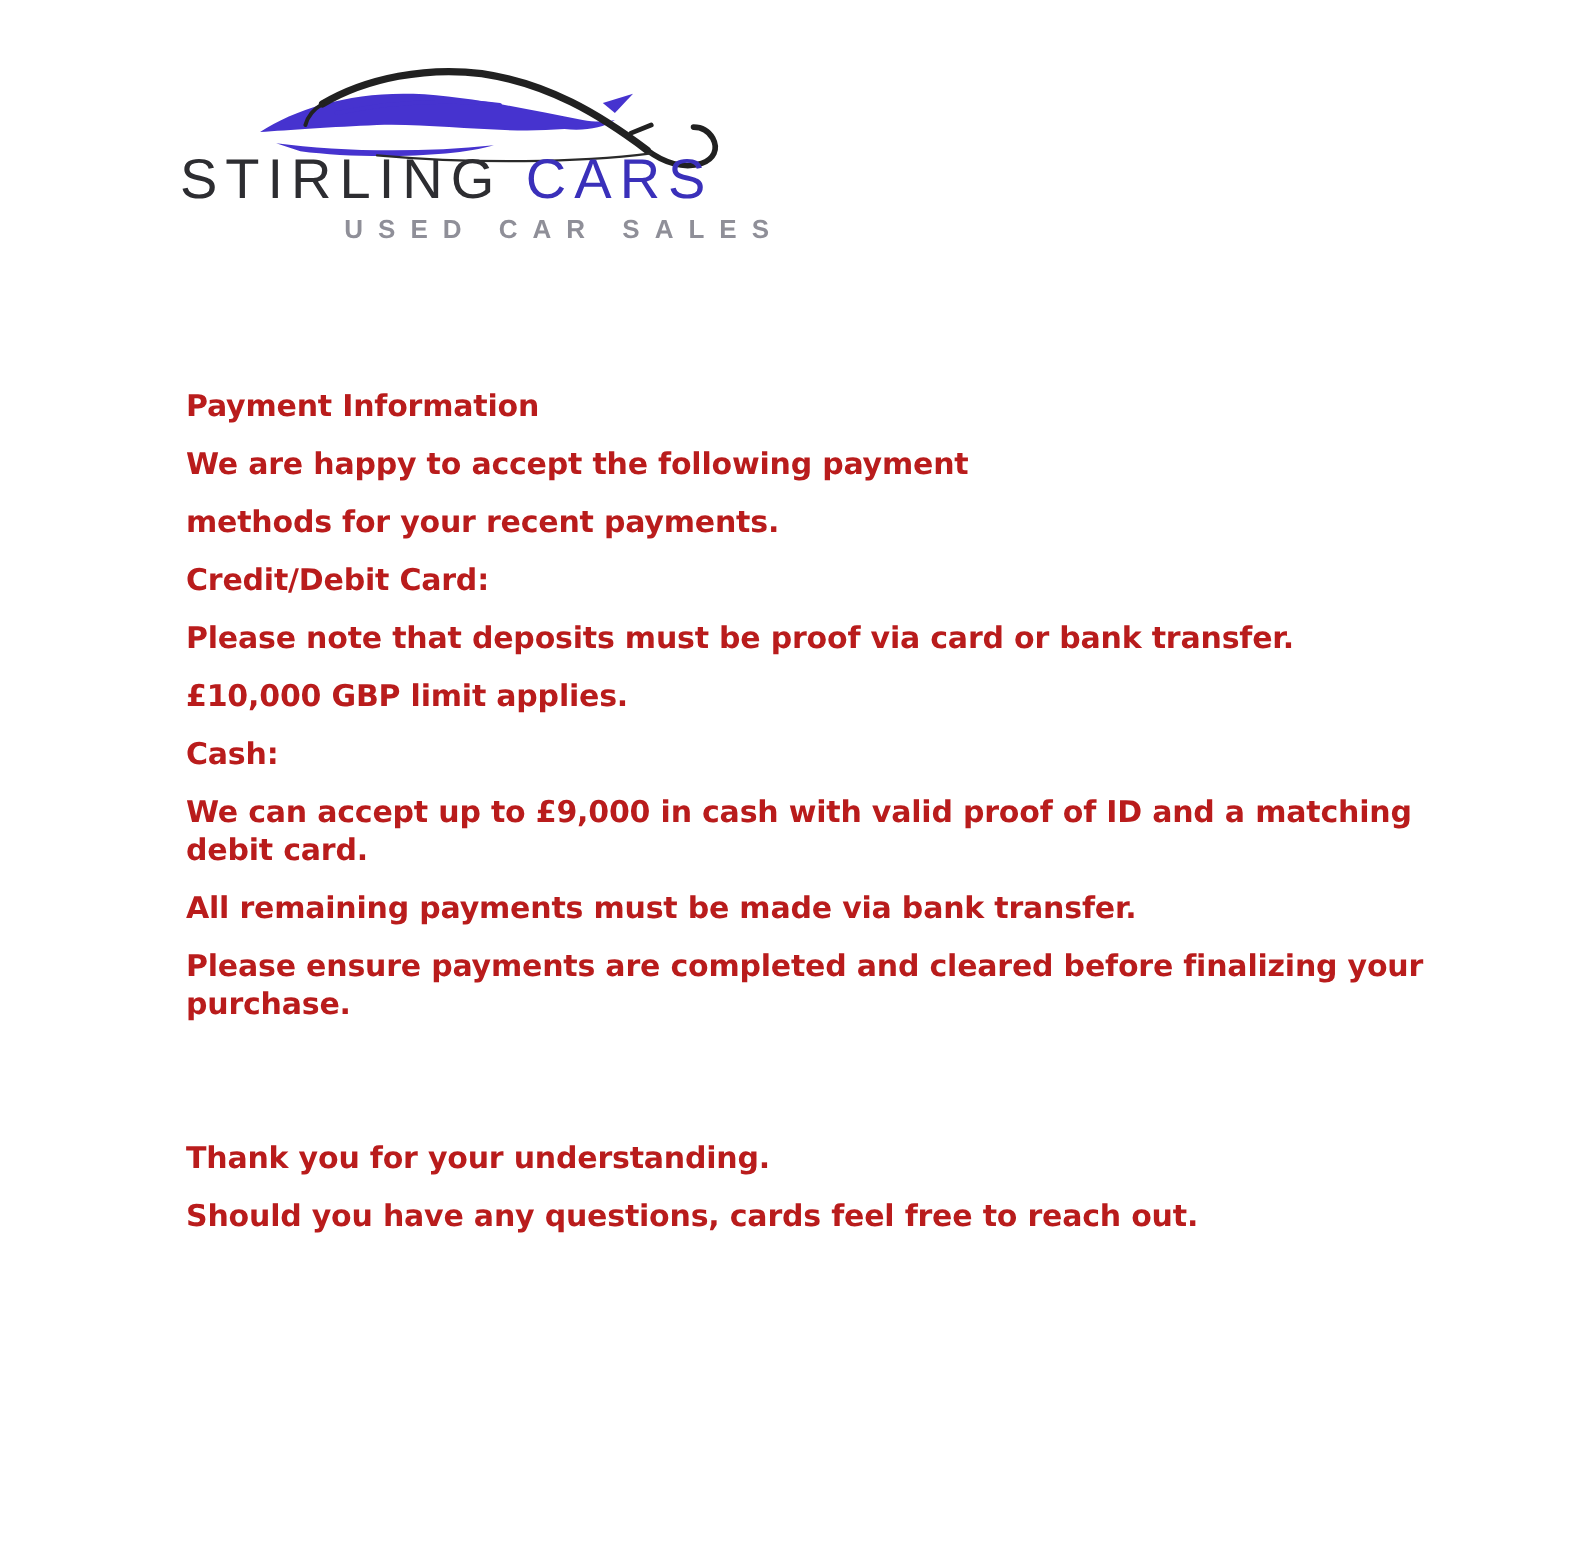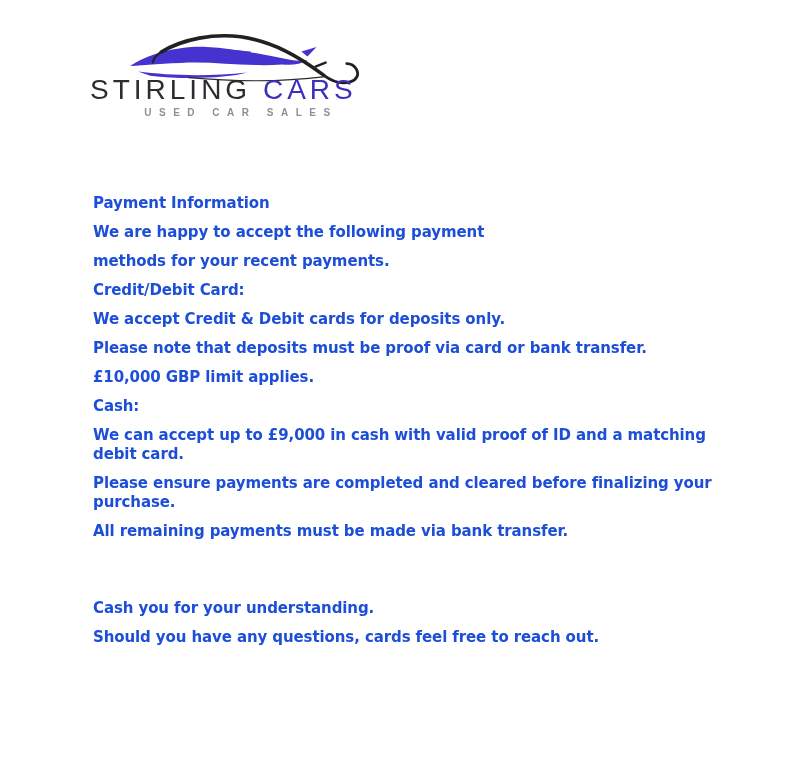--- a/index.html
+++ b/index.html
@@ -43,35 +43,35 @@
     font-weight: 500;
     letter-spacing: 4px;
     color: #2d2d31;
   }
   .brand .cars { color: #3a30ba; }
   .tagline {
     position: absolute;
     left: 0;
     top: 77px;
     width: 302px;
-    text-align: center;
+    text-align: right;
     font-family: "Liberation Sans", sans-serif;
-    font-size: 10px;
+    font-size: 13px;
     font-weight: 700;
     letter-spacing: 7.5px;
     color: #8f8f98;
   }
 
   
   .content {
     position: absolute;
     left: 93px;
     top: 194px;
     width: 640px;
-    color: #1d4ed8;
+    color: #b91c1c;
     font-size: 15px;
     font-weight: bold;
     line-height: 19px;
     letter-spacing: -0.1px;
   }
   .content p {
     margin: 0 0 10px 0;
   }
   .content p.gap    { }
   .content p.biggap { margin-top: 58px; }
@@ -99,27 +99,26 @@
     <div class="brand"><span>STIRLING </span><span class="cars">CARS</span></div>
     <div class="tagline">USED CAR SALES</div>
   </div>
 
   <div class="content">
     <p>Payment Information</p>
     <p>We are happy to accept the following payment</p>
     <p>methods for your recent payments.</p>
 
     <p>Credit/Debit Card:</p>
-    <p>We accept Credit &amp; Debit cards for deposits only.</p>
     <p>Please note that deposits must be proof via card or bank transfer.</p>
     <p>£10,000 GBP limit applies.</p>
 
     <p class="gap">Cash:</p>
     <p>We can accept up to £9,000 in cash with valid proof of ID and a matching debit card.</p>
 
+    <p>All remaining payments must be made via bank transfer.</p>
     <p>Please ensure payments are completed and cleared before finalizing your purchase.</p>
-    <p>All remaining payments must be made via bank transfer.</p>
 
-    <p class="biggap">Cash you for your understanding.</p>
+    <p class="biggap">Thank you for your understanding.</p>
     <p>Should you have any questions, cards feel free to reach out.</p>
   </div>
 
 </div>
 
 </body></html>

